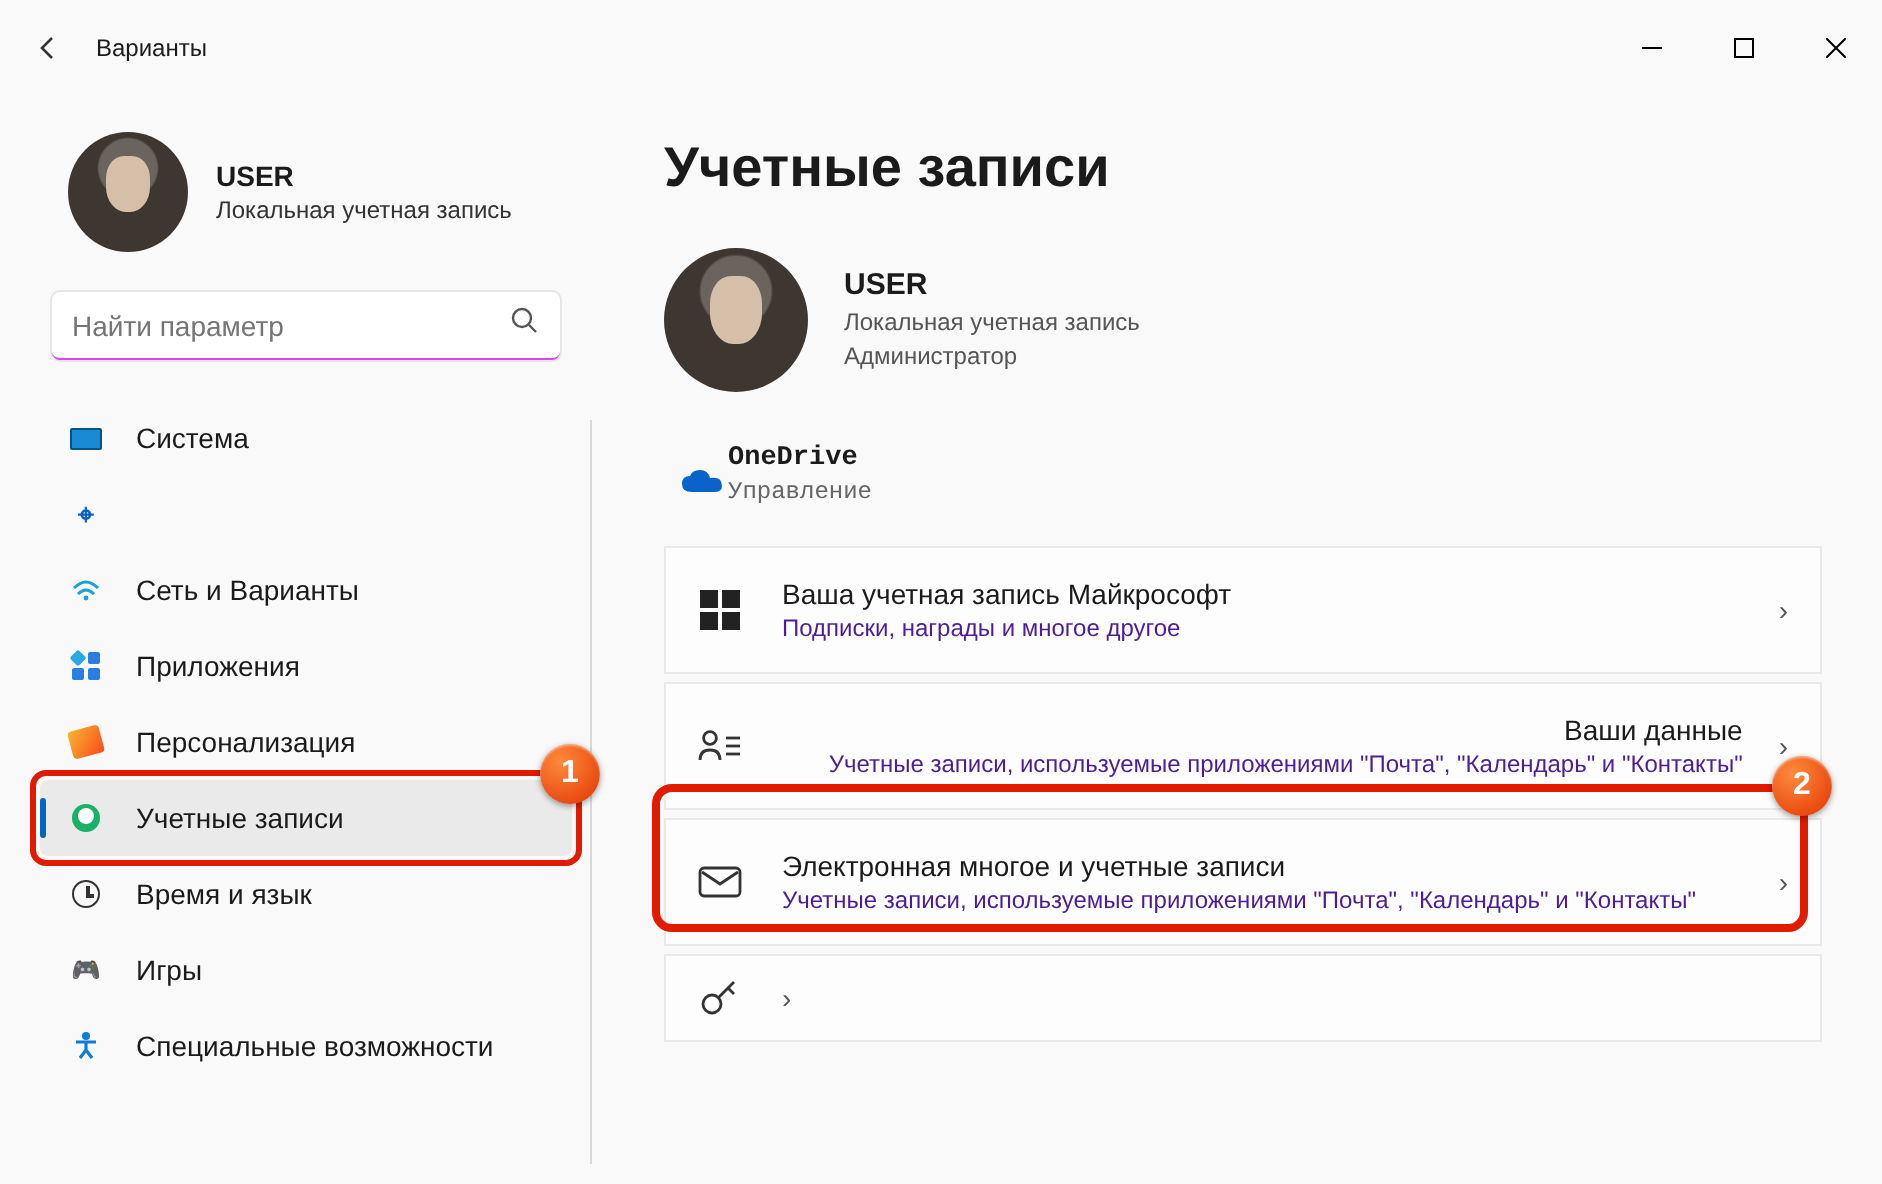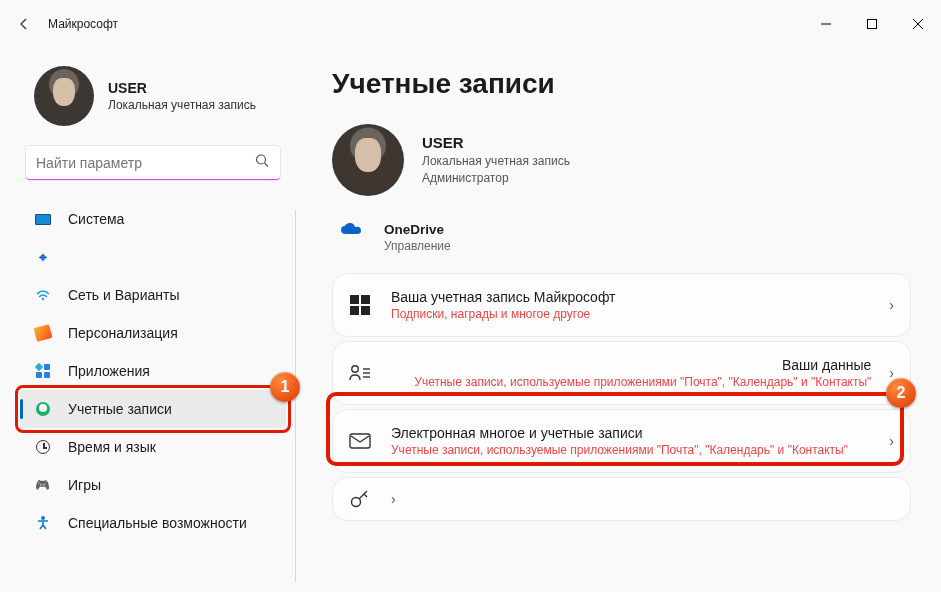--- a/index.html
+++ b/index.html
@@ -32,31 +32,31 @@
   .nav-item .micon { width:18px; display:flex; justify-content:center; align-items:center; }
   .nav-item.active { background:#eaeaea; position:relative; }
   .nav-item.active::before { content:""; position:absolute; left:0; top:9px; bottom:9px; width:3px; background:#0067c0; border-radius:3px; }
 
   .main { flex:1; padding:10px 30px 0 32px; overflow:hidden; position:relative; }
   .page-title { font-size:28px; font-weight:600; margin:10px 0 24px 0; }
   .main-profile { display:flex; align-items:center; gap:18px; margin-bottom:22px; }
   .main-profile .pname { font-weight:600; font-size:15px; }
   .main-profile .psub { font-size:12px; color:#555; margin-top:2px; line-height:1.4; }
 
-  .onedrive { display:flex; align-items:flex-start; gap:24px; padding:4px 6px 20px 8px; }
+  .onedrive { display:flex; align-items:flex-end; gap:4px; padding:4px 6px 20px 8px;font-family:Liberation Mono, monospace; }
   .onedrive .od-icon { width:20px; }
   .onedrive .od-title { font-size:13.5px; font-weight:600; }
   .onedrive .od-sub { font-size:12px; color:#666; margin-top:2px; }
 
   .cards { display:flex; flex-direction:column; gap:4px; }
-  .card { background:#fdfdfd; border:1px solid #e9e9e9; border-radius:15px; height:64px; display:flex; align-items:center; padding:0 16px 0 14px; gap:18px; cursor:pointer; }
+  .card { background:#fdfdfd; border:1px solid #e9e9e9; border-radius:0; height:64px; display:flex; align-items:center; padding:0 16px 0 14px; gap:18px; cursor:pointer; }
   .card .cicon { width:26px; display:flex; justify-content:center; }
   .card .ctext { flex:1; min-width:0; }
   .card .ctitle { font-size:14px; }
-  .card .csub { font-size:12px; color:#ef4444; margin-top:2px; white-space:nowrap; overflow:hidden; text-overflow:ellipsis; }
+  .card .csub { font-size:12px; color:#4c1d95; margin-top:2px; white-space:nowrap; overflow:hidden; text-overflow:ellipsis; }
   .card .chev { font-size:14px; color:#555; }
 
   .highlight1 { position:absolute; left:-5px; top:-5px; right:-5px; bottom:-5px; border:3px solid #e11b00; border-radius:8px; pointer-events:none; }
   .badge { position:absolute; width:30px; height:30px; border-radius:50%; background:radial-gradient(circle at 35% 30%, #ff8a3d, #e03400); color:#fff; font-weight:700; display:flex; align-items:center; justify-content:center; font-size:16px; box-shadow:0 1px 3px rgba(0,0,0,.4), inset 0 1px 1px rgba(255,255,255,.4); }
   .nav-item.active { overflow:visible; position:relative; }
 
   .content-hl { position:absolute; border:4px solid #e11b00; border-radius:10px; pointer-events:none; }
 
   
   .mi-system { width:16px; height:11px; background:#1b8ad6; border:1px solid #06547f; border-radius:1px; }
@@ -76,21 +76,21 @@
 </style>
 </head>
 <body>
 
 <div class="titlebar">
   <div class="back">
     <svg width="14" height="14" viewBox="0 0 14 14">
         <path d="M9 2 L4 7 L9 12" stroke="#333" stroke-width="1.3" fill="none"></path>
       </svg>
   </div>
-  <div class="title">Майкрософт</div>
+  <div class="title">Варианты</div>
   <div class="spacer"></div>
   <div class="win-controls">
     <div class="win-btn">
         <svg width="10" height="10">
           <line x1="0" y1="5" x2="10" y2="5" stroke="#000"></line>
         </svg>
       </div>
     <div class="win-btn">
         <svg width="10" height="10">
           <rect x="0.5" y="0.5" width="9" height="9" stroke="#000" fill="none"></rect>
@@ -138,34 +138,34 @@
           <span class="micon mi-net">
             <svg width="16" height="14">
               <path d="M2 6 Q8 0 14 6 M4 9 Q8 5 12 9" stroke="#17a2d8" fill="none" stroke-width="1.5"></path>
               <circle cx="8" cy="11" r="1.2" fill="#17a2d8"></circle>
             </svg>
           </span>
           <span>Сеть и Варианты</span>
         </div>
       <div class="nav-item">
           <span class="micon">
+            <span class="mi-apps">
+              <span></span>
+              <span></span>
+              <span></span>
+              <span></span>
+            </span>
+          </span>
+          <span>Приложения</span>
+        </div>
+      <div class="nav-item">
+          <span class="micon">
             <span class="mi-pers"></span>
           </span>
           <span>Персонализация</span>
-        </div>
-      <div class="nav-item">
-          <span class="micon">
-            <span class="mi-apps">
-              <span></span>
-              <span></span>
-              <span></span>
-              <span></span>
-            </span>
-          </span>
-          <span>Приложения</span>
         </div>
       <div class="nav-item active" style="position:relative;">
         <span class="micon">
             <span class="mi-acc"></span>
           </span>
         <span>Учетные записи</span>
         <span class="highlight1"></span>
         <span class="badge" style="right:-14px; top:-18px;">1</span>
       </div>
       <div class="nav-item">

